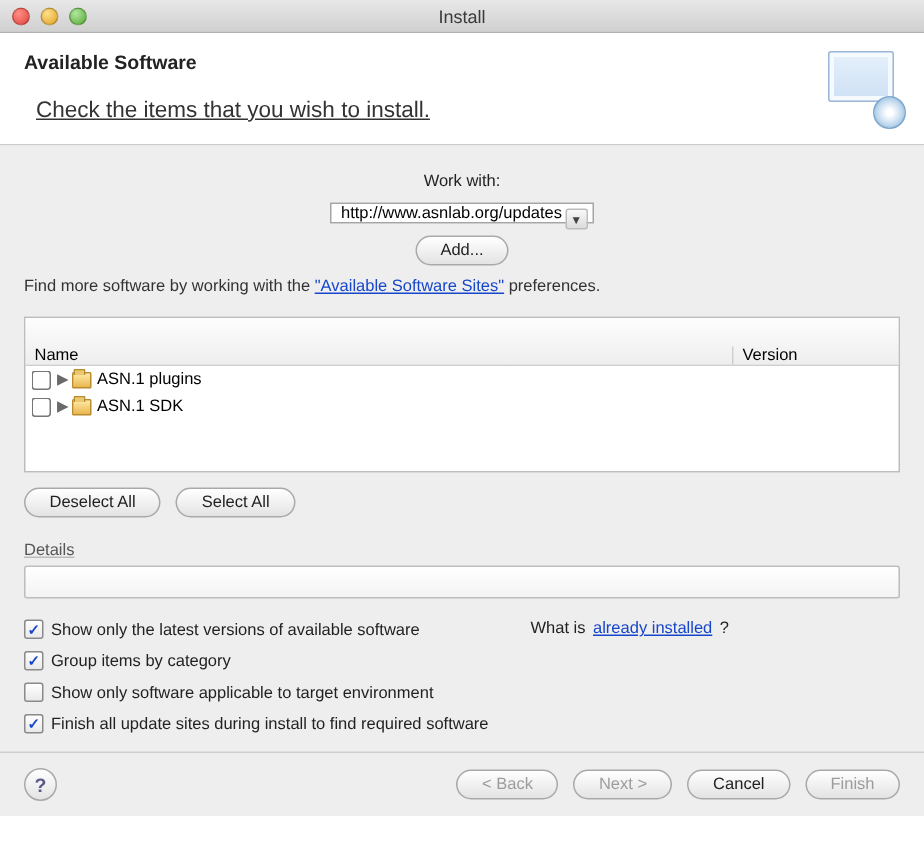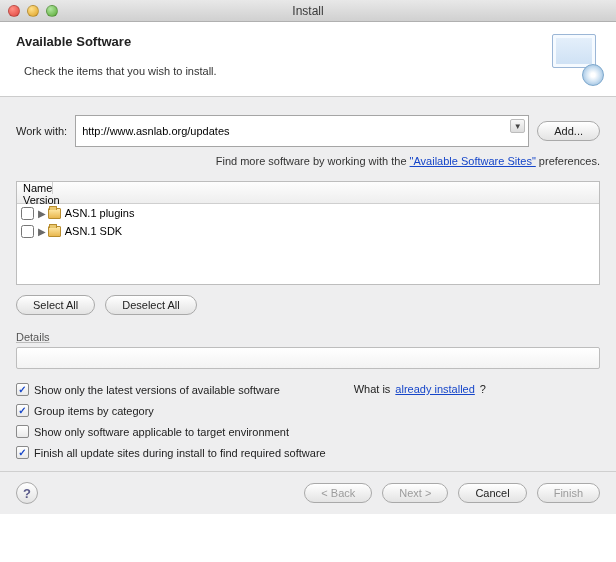--- a/index.html
+++ b/index.html
@@ -38,21 +38,21 @@
   }
   .header-panel {
     background: #fff;
     border-bottom: 1px solid #ccc;
     padding: 12px 16px 14px 16px;
     display: flex;
     justify-content: space-between;
     align-items: flex-start;
   }
   .header-text h1 { font-size: 13px; font-weight: bold; color: #222; margin-bottom: 16px; }
-  .header-text p { font-size: 11px; color: #333; padding-left: 8px; }
+  .header-text p { font-size: 15px; color: #333; padding-left: 8px; text-decoration: underline; }
   .header-icon {
     width: 48px; height: 48px;
     position: relative;
   }
   .monitor-box {
     width: 44px; height: 34px;
     border: 1px solid #9bb6d6;
     border-radius: 2px;
     background: linear-gradient(#e6f0fb, #cde0f4);
     position: relative;
@@ -67,20 +67,21 @@
     bottom: -4px; right: -4px;
   }
   .body-area {
     background: #eeeeef;
     padding: 18px 16px 12px 16px;
   }
   .workwith-row {
     display: flex;
     align-items: center;
     gap: 8px;
+    flex-direction: column;
   }
   .workwith-row label { font-size: 11px; color: #222; white-space: nowrap; }
   .combo {
     flex: 1;
     height: 32px;
     border: 1px solid #a5a5a5;
     border-radius: 0;
     background: #fff;
     display: flex;
     align-items: center;
@@ -107,21 +108,21 @@
     font-size: 11px;
     color: #222;
     white-space: nowrap;
     display: inline-flex;
     align-items: center;
     justify-content: center;
     cursor: default;
   }
   .mac-button.disabled { color: #9c9c9c; }
   .hint-row {
-    text-align: right;
+    text-align: left;
     font-size: 11px;
     color: #333;
     margin: 8px 0 14px 0;
   }
   .link { color: #1646c9; text-decoration: underline; }
   .filter-input {
     width: 100%;
     height: 22px;
     border: 1px solid #a5a5a5;
     border-radius: 3px;
@@ -134,24 +135,23 @@
     border: 1px solid #bdbdbd;
     background: #fff;
     margin-top: 2px;
     height: 104px;
     overflow: hidden;
   }
   .thead {
     display: flex;
     background: linear-gradient(#fdfdfd, #eeeeee);
     border-bottom: 1px solid #cfcfcf;
-    height: 22px;
-    font-size: 11px;
-    align-items: flex-start;
-    flex-direction: column;
+    height: 32px;
+    font-size: 11px;
+    align-items: flex-end;
   }
   .col-name { flex: 1; padding-left: 6px; border-right: 1px solid #cfcfcf; }
   .col-version { width: 110px; padding-left: 6px; }
   .trow {
     display: flex;
     align-items: center;
     height: 18px;
     padding-left: 4px;
     font-size: 11px;
   }
@@ -269,22 +269,22 @@
     </div>
     <div class="trow">
       <input type="checkbox" style="">
       <span class="disclose">▶</span>
       <span class="cat-icon"></span>
       <span>ASN.1 SDK</span>
     </div>
   </div>
 
   <div class="sel-buttons">
+    <button class="mac-button">Deselect All</button>
     <button class="mac-button">Select All</button>
-    <button class="mac-button">Deselect All</button>
   </div>
 
   <div class="details-label">Details</div>
   <div class="details-box"></div>
 
   <div class="opts">
     <div class="opts-col">
       <div class="chk-row">
         <span class="chk">✓</span>
         <span>Show only the latest versions of available software</span>

